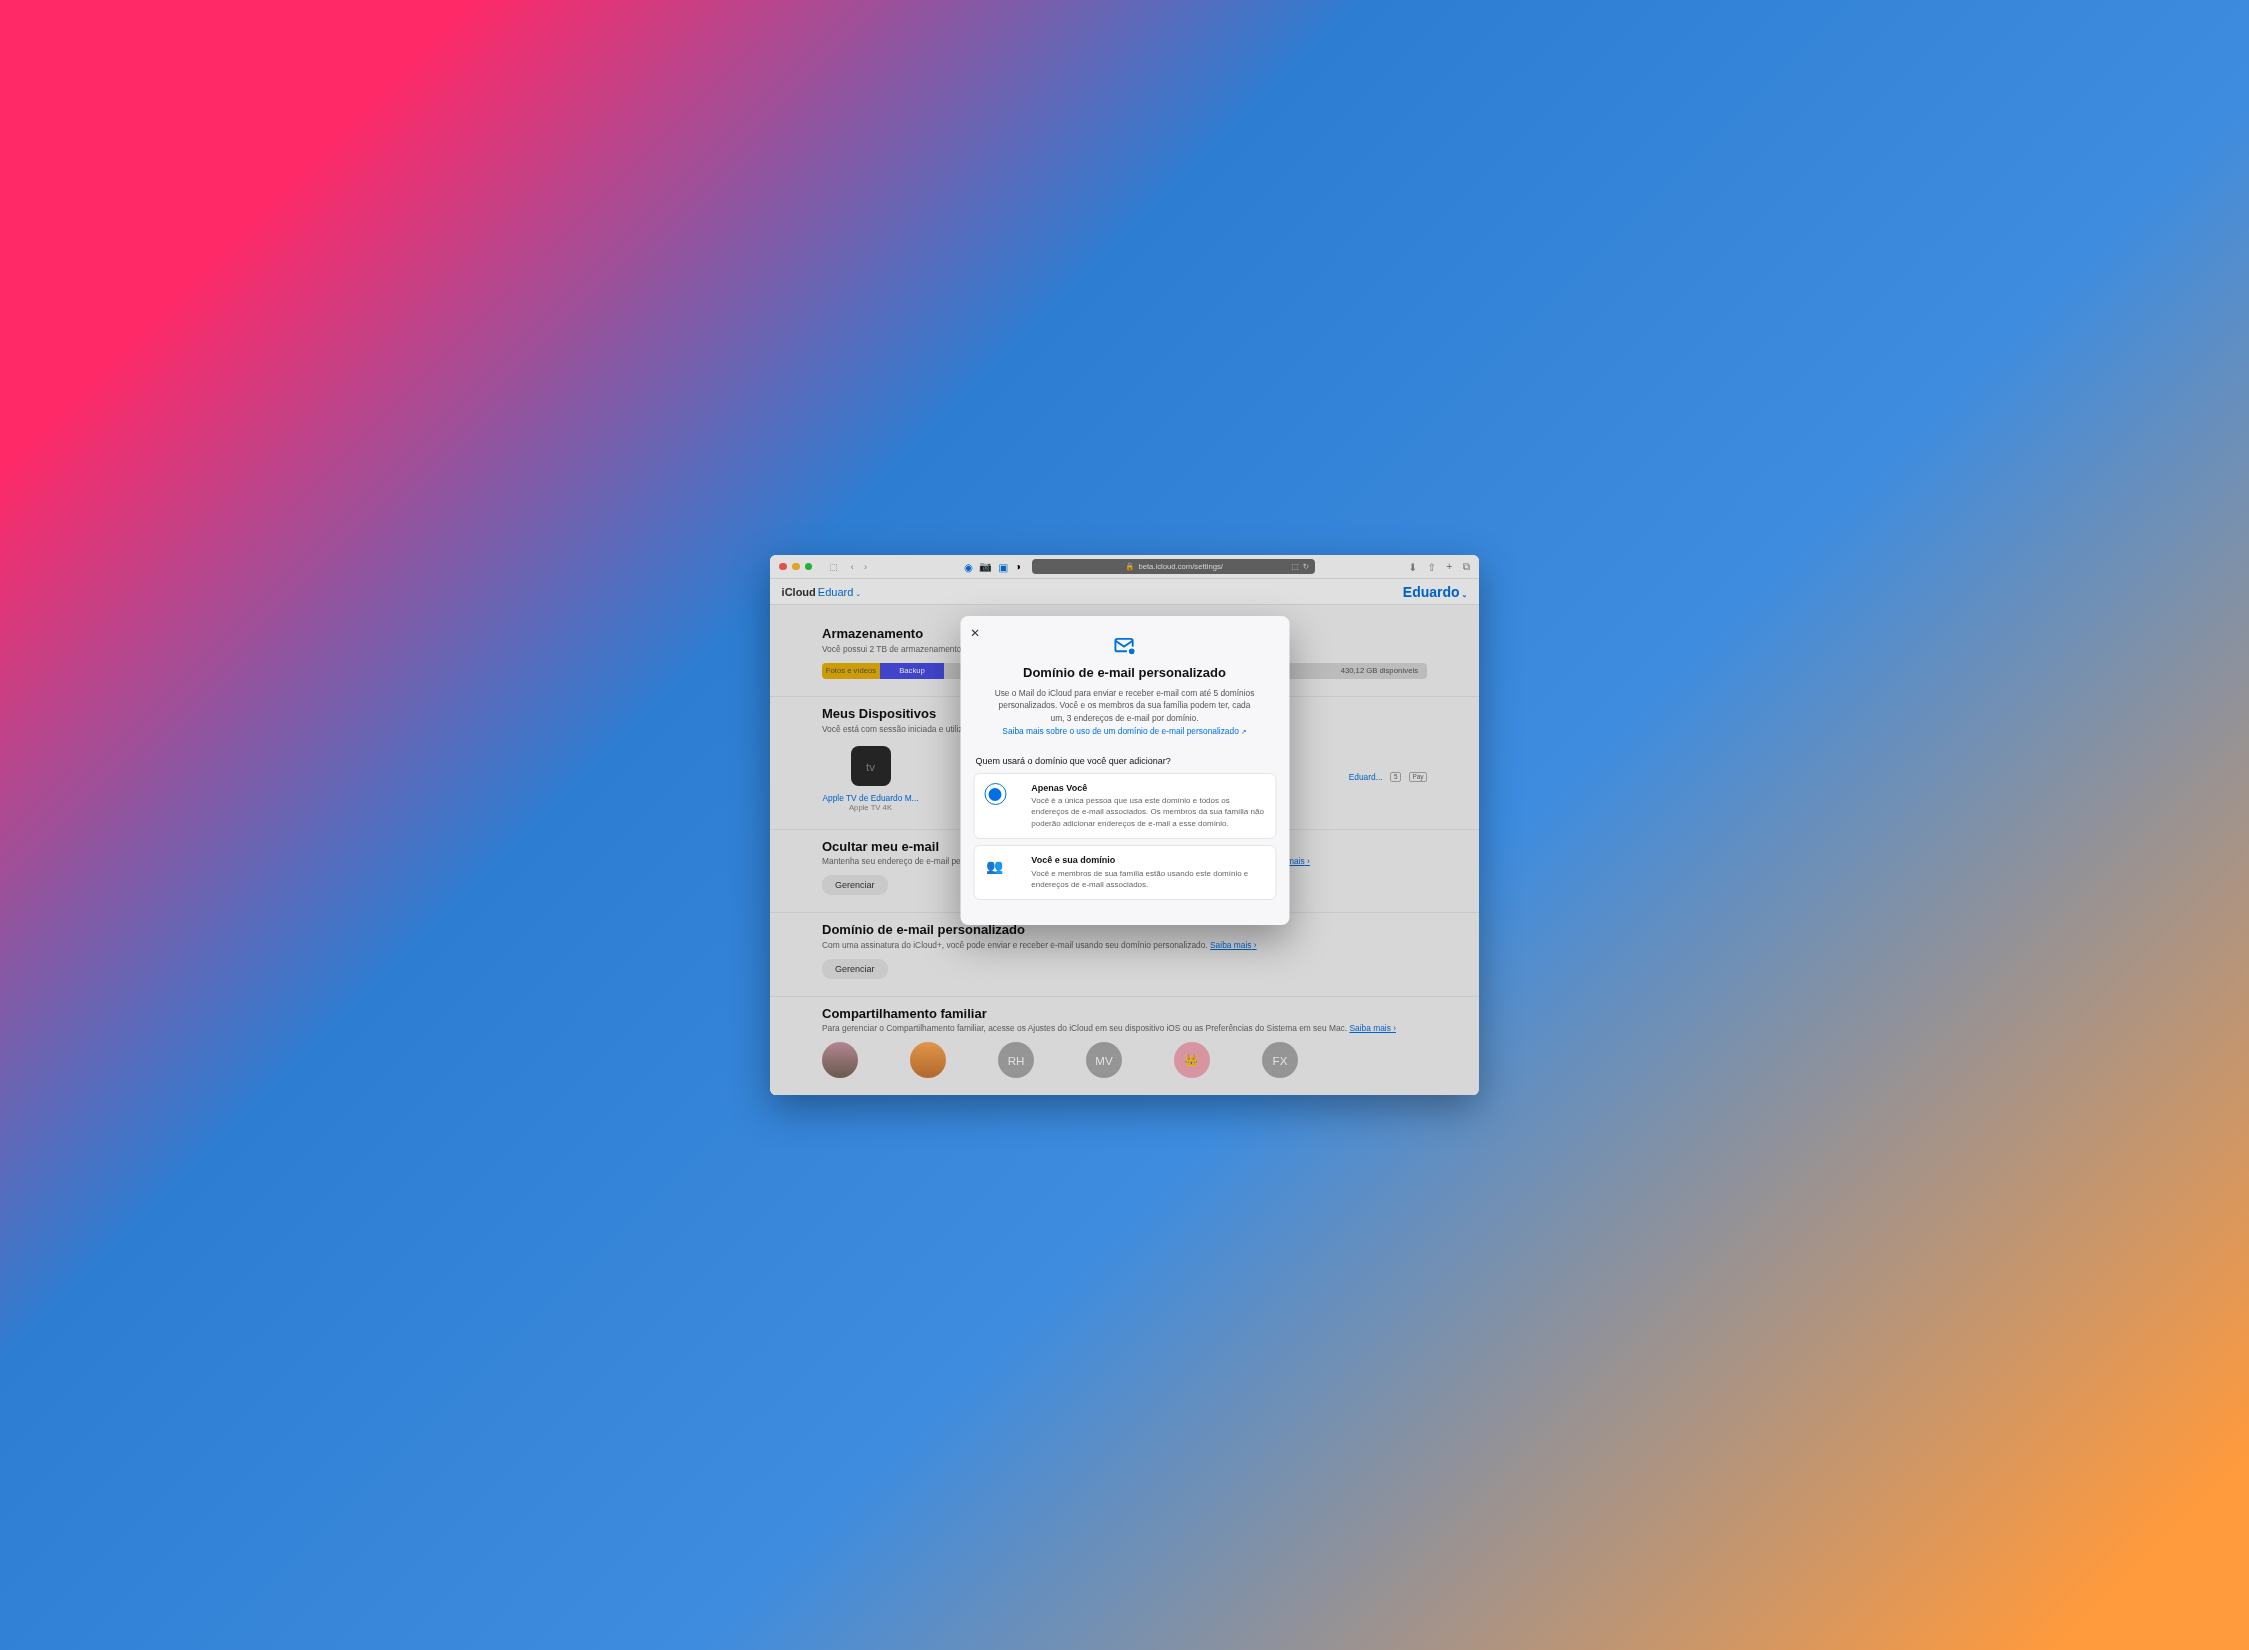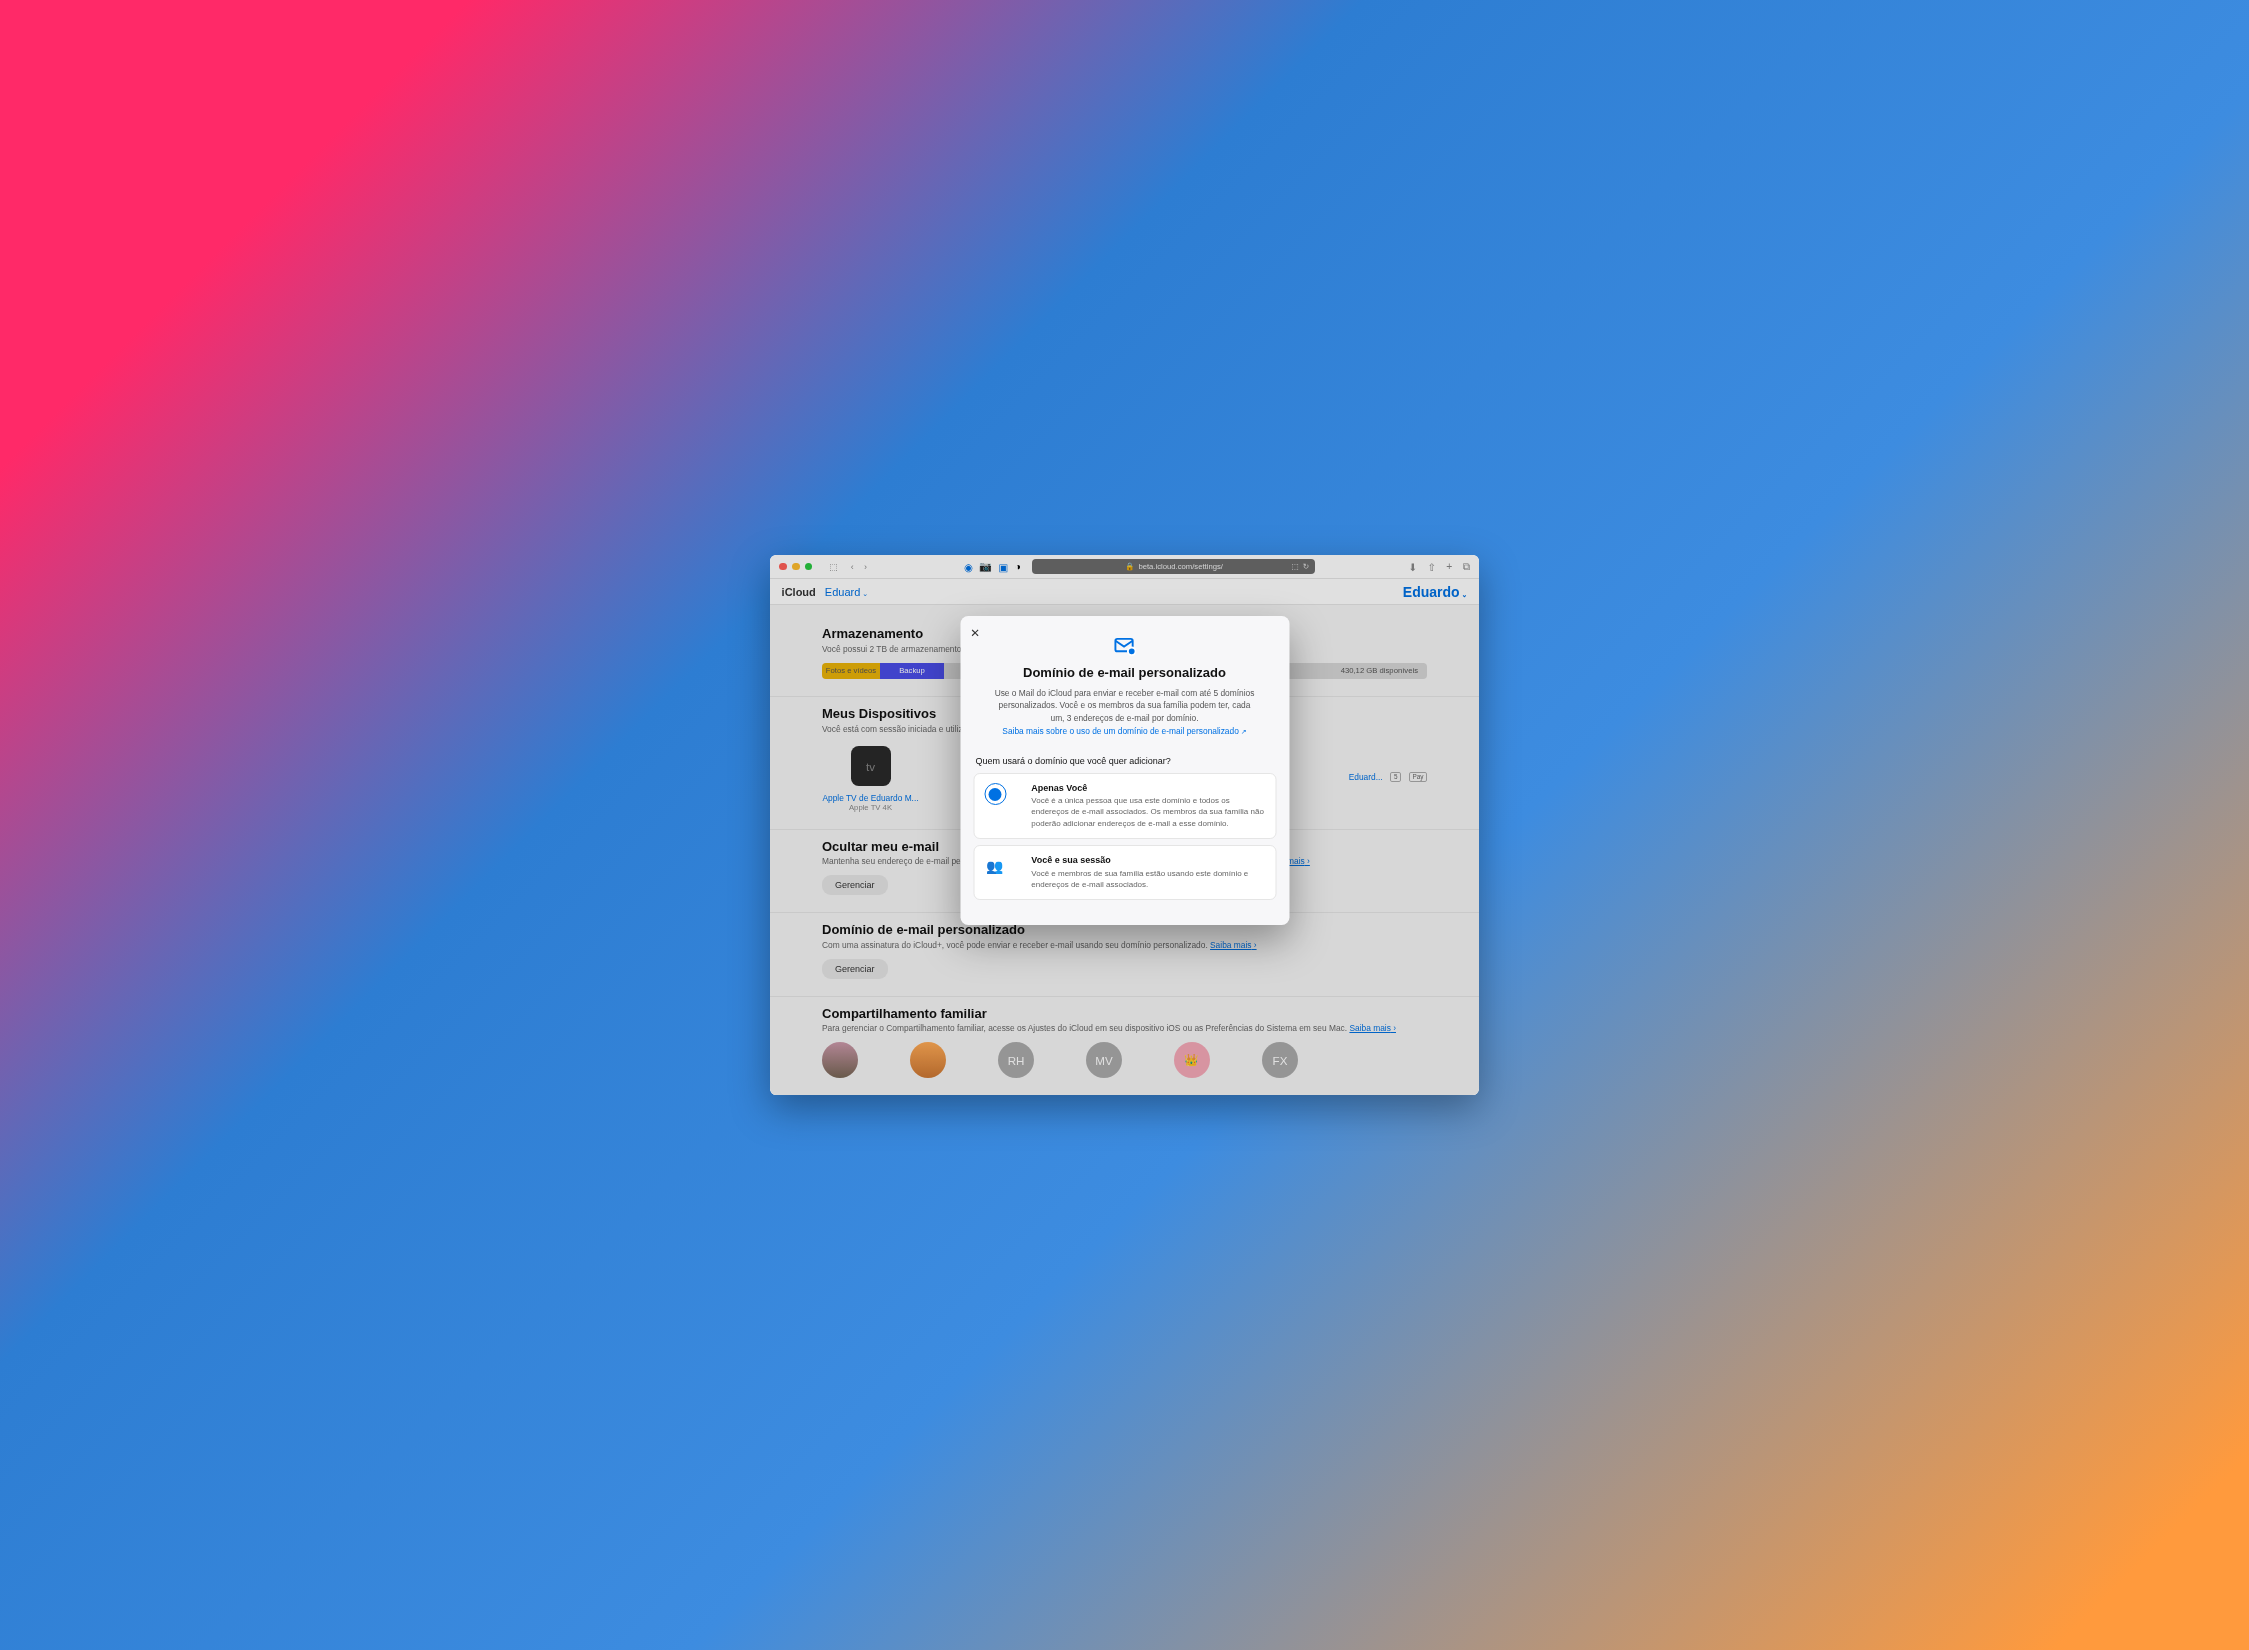--- a/index.html
+++ b/index.html
@@ -53,21 +53,21 @@
 .urlbar-wrap { position: relative; flex: 0 0 283px; display: flex; }
 .tb-icons-right { display: flex; gap: 10.3px; margin-left: auto; color: #888; }
 .header {
   height: 26px;
   display: flex;
   align-items: center;
   padding: 0 11.6px;
   border-bottom: 0.6px solid #e5e5e5;
   justify-content: space-between;
 }
-.header .title { font-size: 11px; color: #333; display: flex; gap: 9px; align-items: baseline; }
+.header .title { font-size: 11px; color: #333; display: flex; gap: 2px; align-items: baseline; }
 .header .title .brand { font-weight: 600; }
 .header .title .sub { color: #0071e3; font-weight: 500; }
 .header .user { color: #0071e3; font-size: 14px; font-weight: bold; }
 .chev::after { content: "⌄"; font-size: 7px; margin-left: 1.9px; color: inherit; }
 .content {
   background: #f5f5f5;
   padding: 11.6px 0 0;
 }
 .section { padding: 9px 52px 16.7px; border-bottom: 0.6px solid #e5e5e5; }
 .section h2 { font-size: 13px; font-weight: 600; color: #111; margin-bottom: 2.6px; }
@@ -272,20 +272,20 @@
         </div>
       <div class="txt">
         <h4>Apenas Você</h4>
         <p>Você é a única pessoa que usa este domínio e todos os endereços de e-mail associados. Os membros da sua família não poderão adicionar endereços de e-mail a esse domínio.</p>
       </div>
     </div>
 
     <div class="option">
       <div class="ico family">👥</div>
       <div class="txt">
-        <h4>Você e sua sessão</h4>
+        <h4>Você e sua domínio</h4>
         <p>Você e membros de sua família estão usando este domínio e endereços de e-mail associados.</p>
       </div>
     </div>
   </div>
 
 </div>
 
 
 </body></html>

